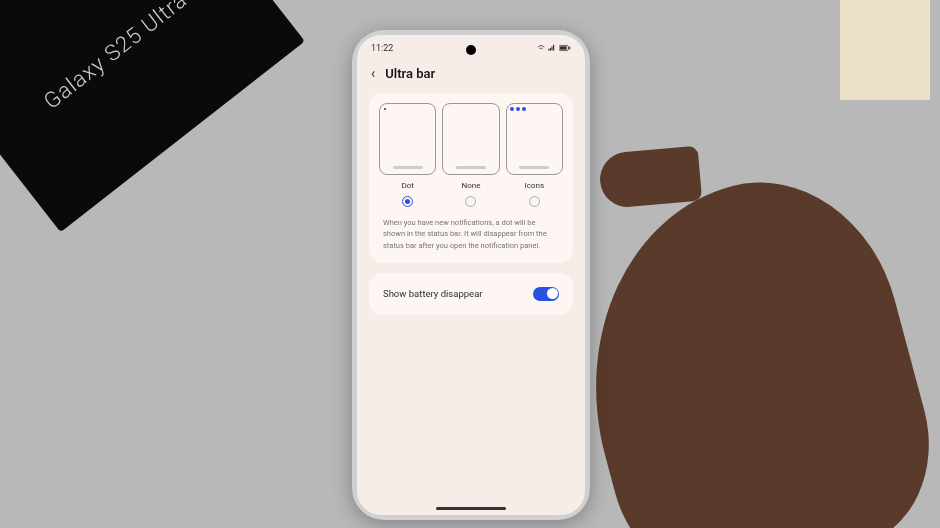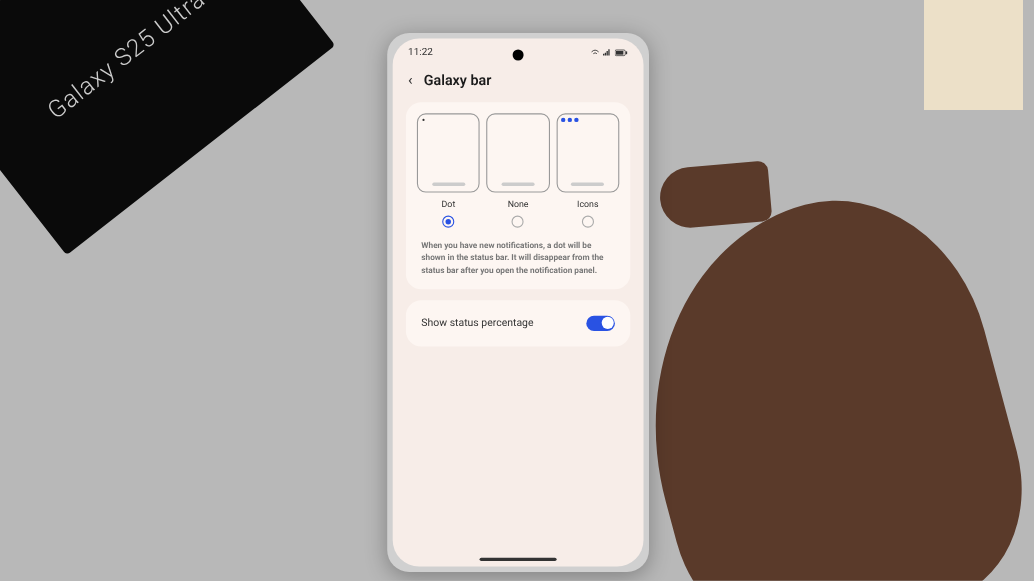--- a/index.html
+++ b/index.html
@@ -68,21 +68,21 @@
   }
   
   
   .phone {
     position: absolute;
     left: 352px;
     top: 30px;
     width: 238px;
     height: 490px;
     background: #d0d0d0;
-    border-radius: 20px;
+    border-radius: 32px;
     padding: 5px;
     box-shadow: 0 4px 20px rgba(0,0,0,0.3);
   }
   .phone-screen {
     width: 100%;
     height: 100%;
     background: #f7ede8;
     border-radius: 24px;
     overflow: hidden;
     position: relative;
@@ -231,21 +231,20 @@
     height: 5px;
     background: #2952e3;
     border-radius: 50%;
   }
   
   .description {
     font-size: 7.5px;
     color: #777;
     line-height: 1.5;
     padding: 10px 4px 2px;
-    font-weight: bold;
   }
   
   
   .toggle-row {
     display: flex;
     justify-content: space-between;
     align-items: center;
     padding: 4px;
   }
   .toggle-label {
@@ -310,21 +309,21 @@
         <svg width="12" height="8" viewBox="0 0 14 8">
             <rect x="0" y="1" width="11" height="6" rx="1.5" fill="none" stroke="#333" stroke-width="0.8"></rect>
             <rect x="11.5" y="2.5" width="1.5" height="3" fill="#333"></rect>
             <rect x="1" y="2" width="8" height="4" fill="#333"></rect>
           </svg>
       </span>
     </div>
 
     <div class="header">
       <span class="back-icon">‹</span>
-      <span class="header-title">Galaxy bar</span>
+      <span class="header-title">Ultra bar</span>
     </div>
 
     <div class="content">
 
       <div class="card">
         <div class="style-options">
 
           <div class="style-option">
             <div class="preview preview-dot"></div>
             <div class="option-label">Dot</div>
@@ -342,21 +341,21 @@
             <div class="option-label">Icons</div>
             <div class="radio"></div>
           </div>
 
         </div>
         <div class="description">When you have new notifications, a dot will be shown in the status bar. It will disappear from the status bar after you open the notification panel.</div>
       </div>
 
       <div class="card">
         <div class="toggle-row">
-          <span class="toggle-label">Show status percentage</span>
+          <span class="toggle-label">Show battery disappear</span>
           <div class="toggle"></div>
         </div>
       </div>
 
     </div>
 
     <div class="nav-indicator"></div>
   </div>
 </div>
 

